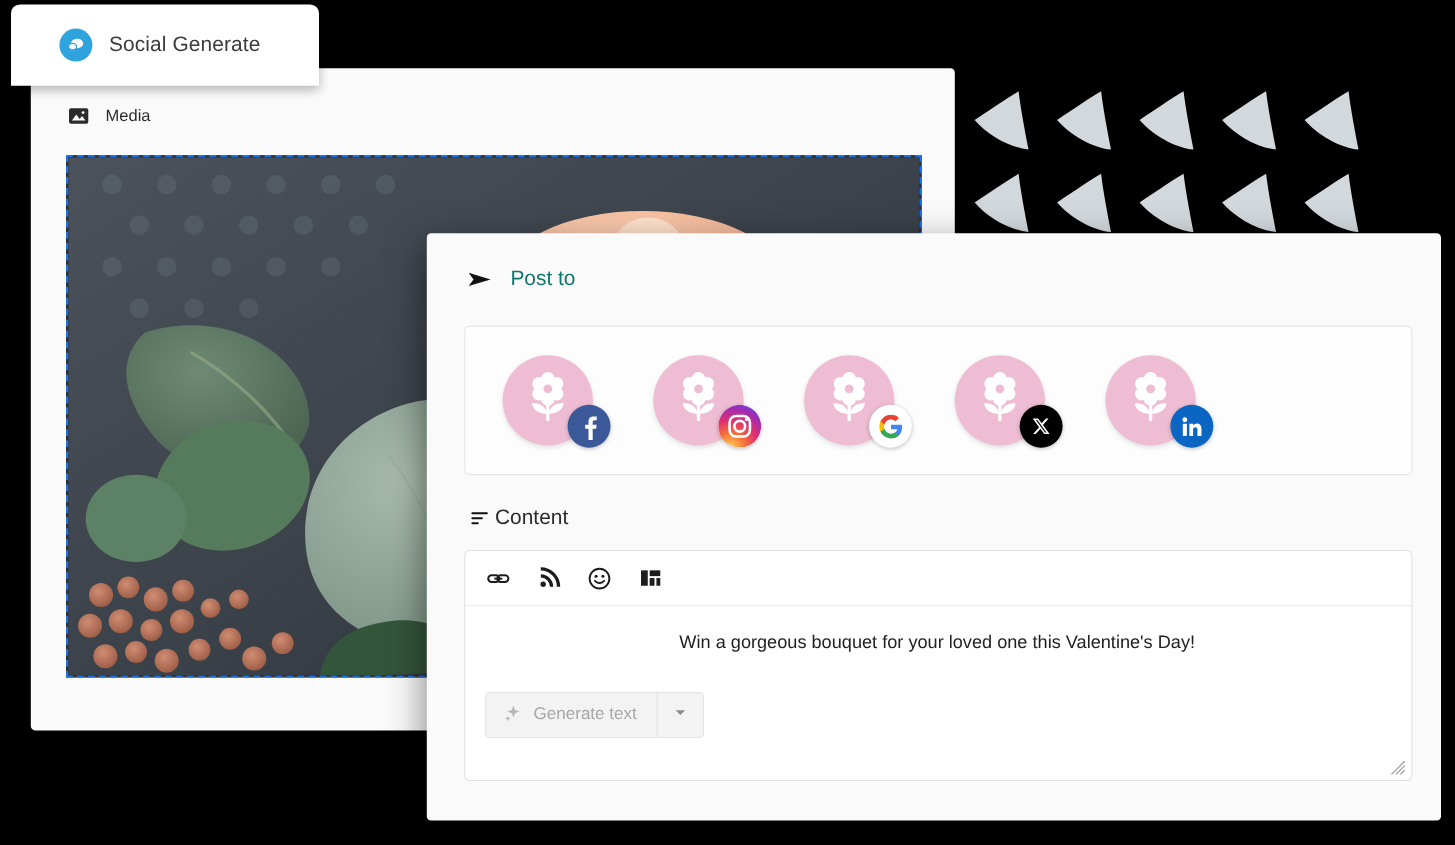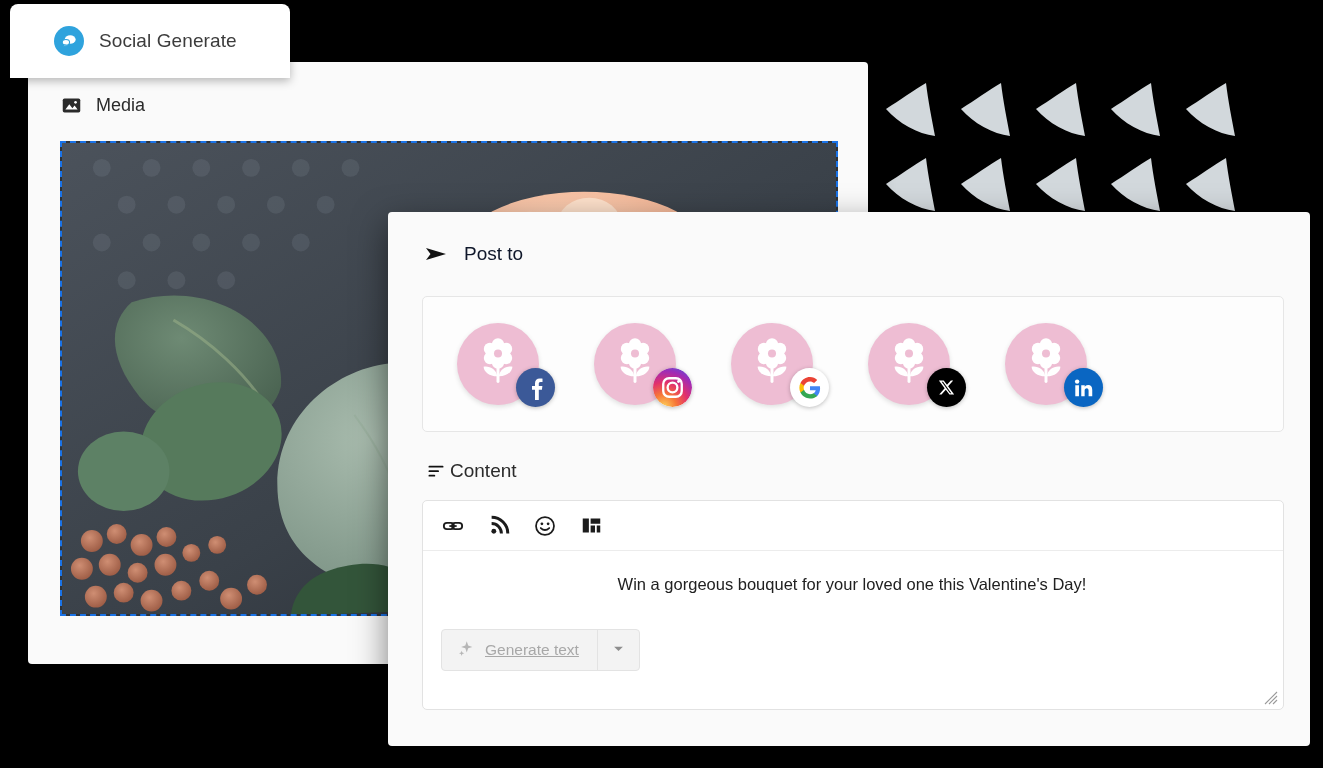--- a/index.html
+++ b/index.html
@@ -29,38 +29,38 @@
 
   
   .media-panel {
     position: absolute; left: 28px; top: 62px; width: 840px; height: 602px;
     background: #fafafa; border-radius: 4px;
     box-shadow: 0 10px 26px rgba(0,0,0,.45);
     z-index: 4; overflow: hidden;
   }
   .section-head { display: flex; align-items: center; gap: 14px; padding: 32px 0 0 32px; }
   .section-head .glyph { width: 22px; height: 22px; display: flex; align-items: center; justify-content: center; flex: 0 0 auto; }
-  .section-head .label { font-size: 18px; color: #2b2b2b; }
+  .section-head .label { font-size: 15px; color: #2b2b2b; }
 
   .media-frame {
     position: absolute; left: 32px; top: 79px; width: 778px; height: 475px;
     border: 2px dashed #1a73e8; background: #2d3238; overflow: hidden;
   }
   .media-photo { position: absolute; inset: 0; }
 
   
   .post-panel {
     position: absolute; left: 388px; top: 212px; width: 922px; height: 534px;
     background: #fafafa; border-radius: 4px;
     box-shadow: 0 12px 34px rgba(0,0,0,.5);
     z-index: 8;
   }
   .post-head { display: flex; align-items: center; gap: 16px; padding: 30px 0 0 36px; }
   .post-head .glyph { width: 24px; height: 24px; display: flex; align-items: center; justify-content: center; }
-  .post-head .label { font-size: 19px; color: #0f172a; }
+  .post-head .label { font-size: 19px; color: #0f766e; }
 
   .accounts-box {
     position: absolute; left: 34px; top: 84px; width: 862px; height: 136px;
     background: #fdfdfd; border: 1px solid #e6e6e6; border-radius: 5px;
     display: flex; align-items: center; padding-left: 34px; gap: 55px;
   }
   .account { position: relative; width: 82px; height: 82px; flex: 0 0 auto; }
   .account .avatar {
     width: 82px; height: 82px; border-radius: 50%; background: #eebdd3;
     display: flex; align-items: center; justify-content: center;
@@ -86,21 +86,21 @@
   }
   .tool-btn { width: 24px; height: 24px; display: flex; align-items: center; justify-content: center; cursor: pointer; }
   .editor-text { padding: 24px 20px 0 18px; font-size: 16.5px; color: #212121; text-align: center; }
 
   .gen-wrap {
     position: absolute; left: 18px; top: 128px;
     display: flex; align-items: stretch; height: 42px;
     border: 1px solid #e3e3e3; border-radius: 4px; background: #f3f3f3;
   }
   .gen-main { display: flex; align-items: center; gap: 10px; padding: 0 18px 0 15px;
-    font-size: 15.5px; color: #a8a8a8; text-decoration: underline; }
+    font-size: 15.5px; color: #a8a8a8; }
   .gen-split { width: 42px; border-left: 1px solid #e3e3e3;
     display: flex; align-items: center; justify-content: center; }
   .resize-grip { position: absolute; right: 5px; bottom: 4px; width: 14px; height: 14px; }
 </style>
 </head>
 <body>
 
 <div id="stage">
 
   <div class="arrow-field">

